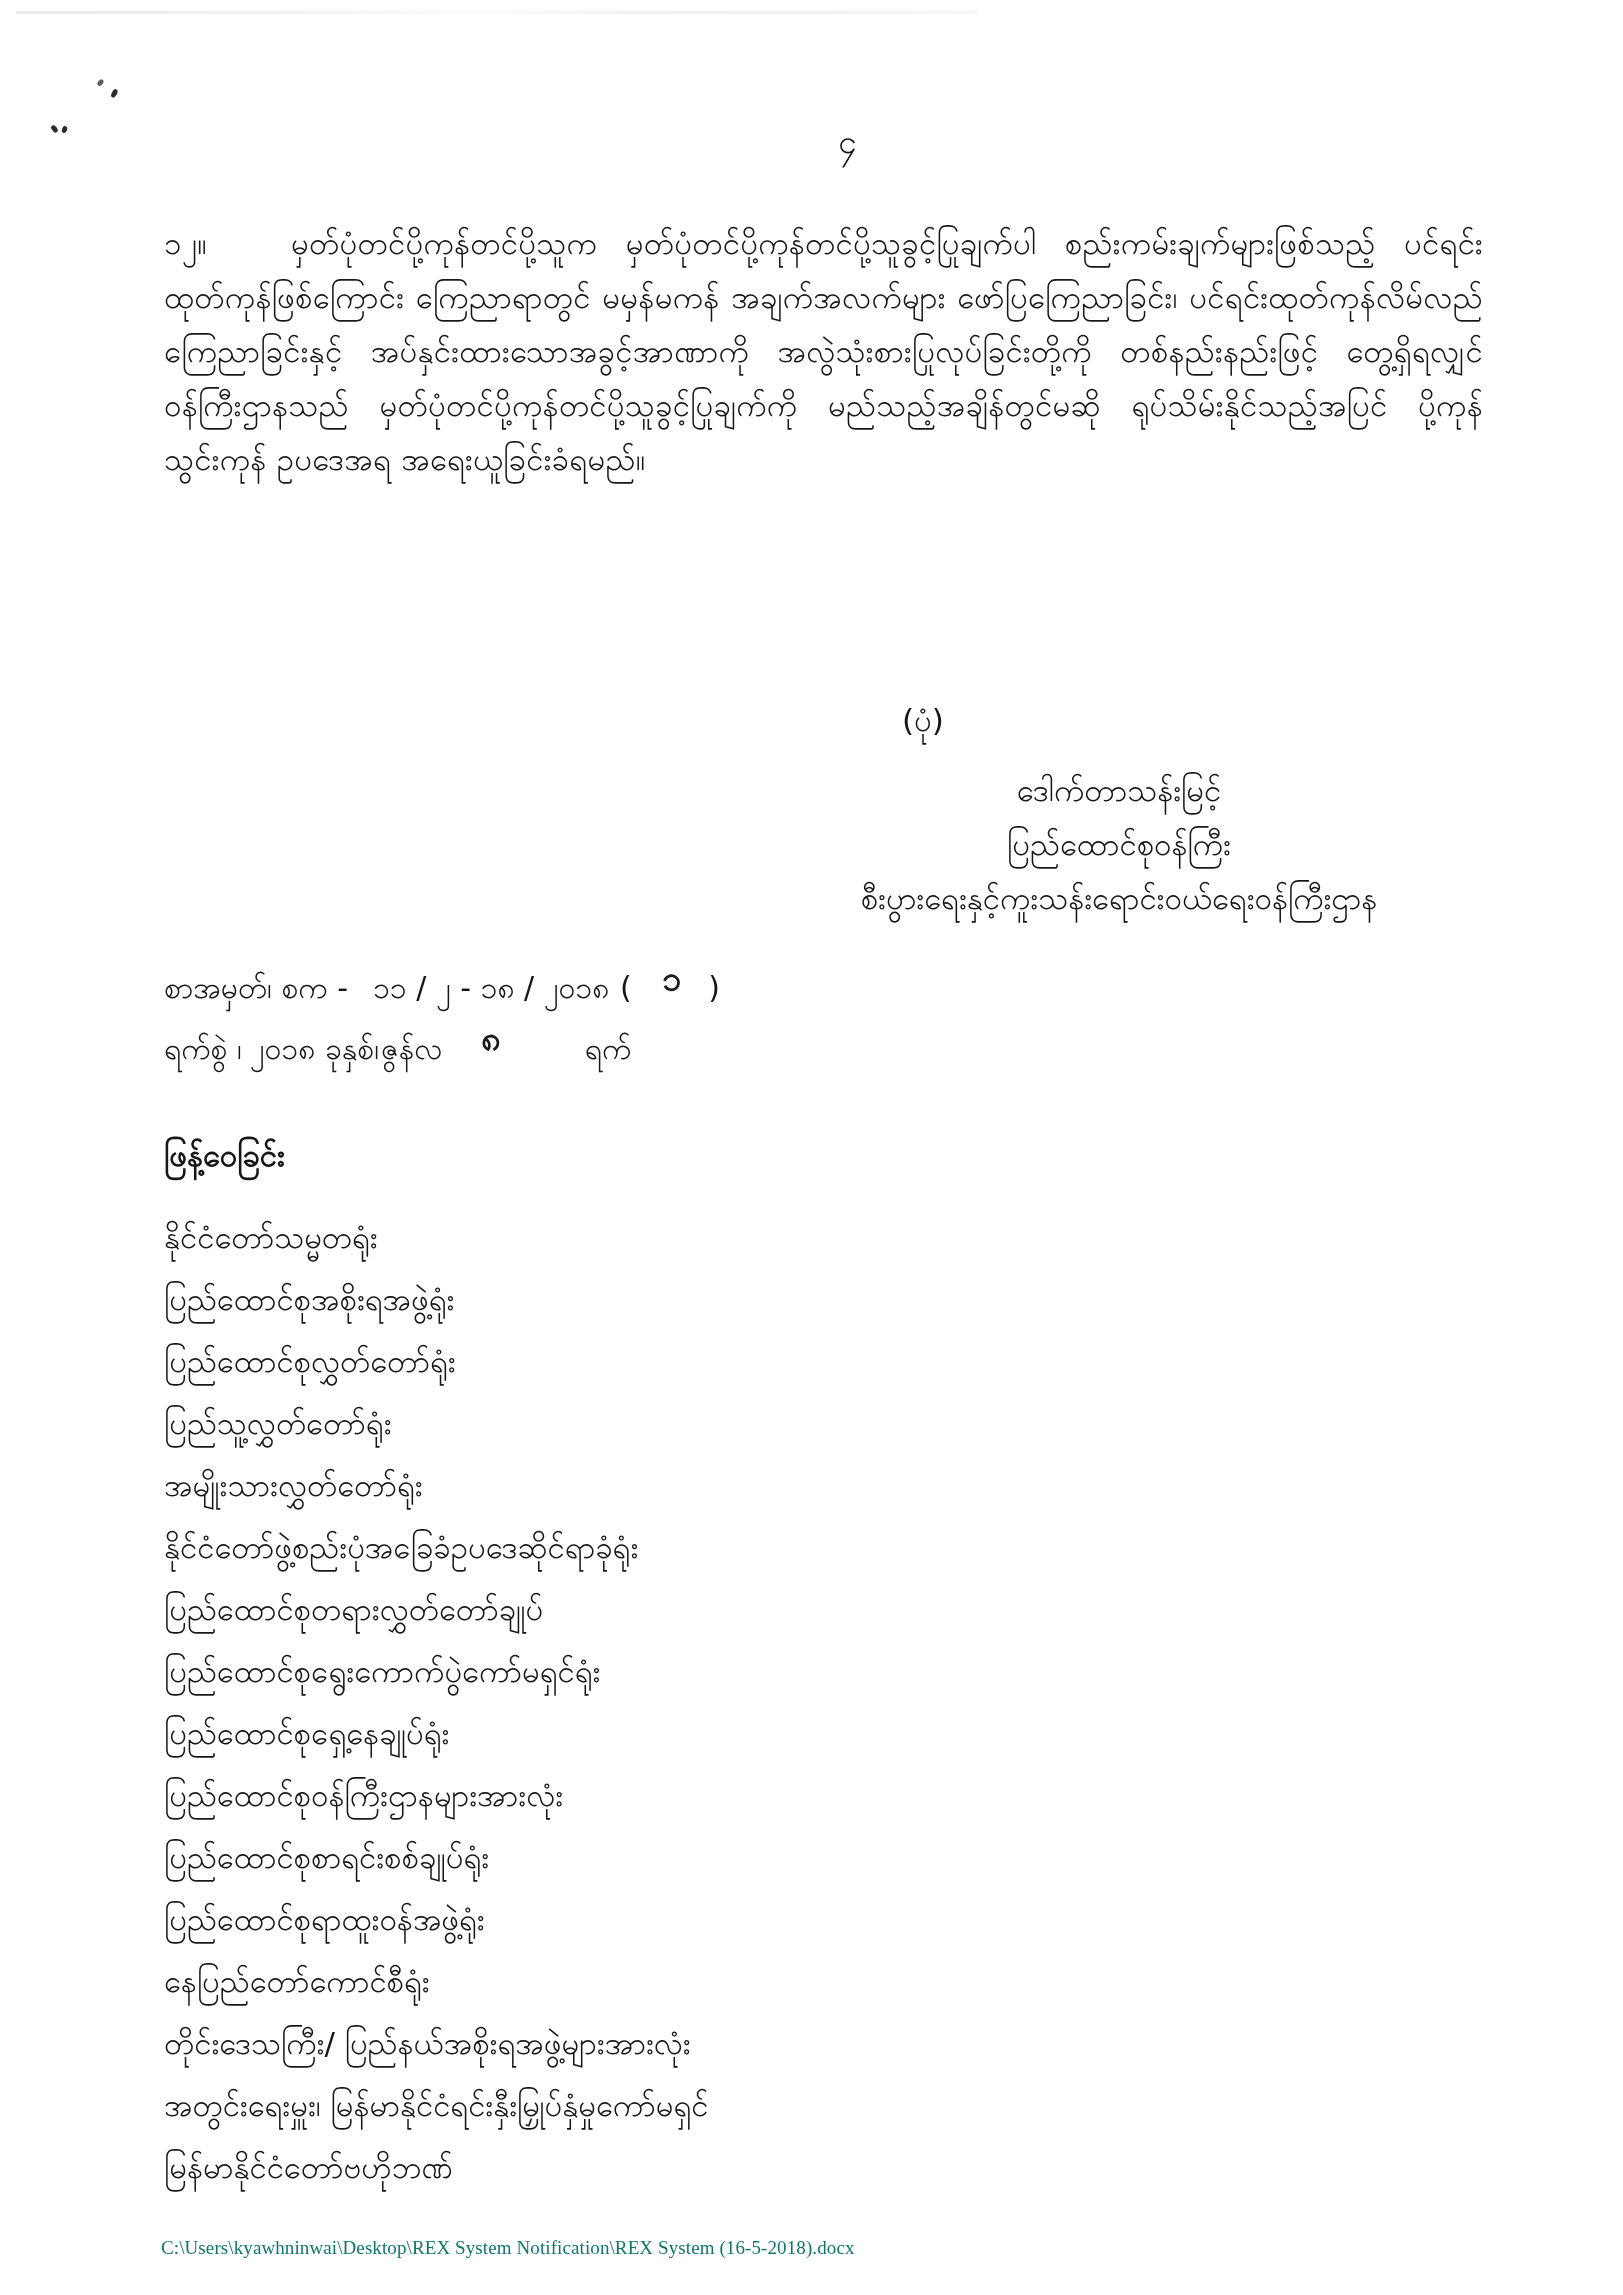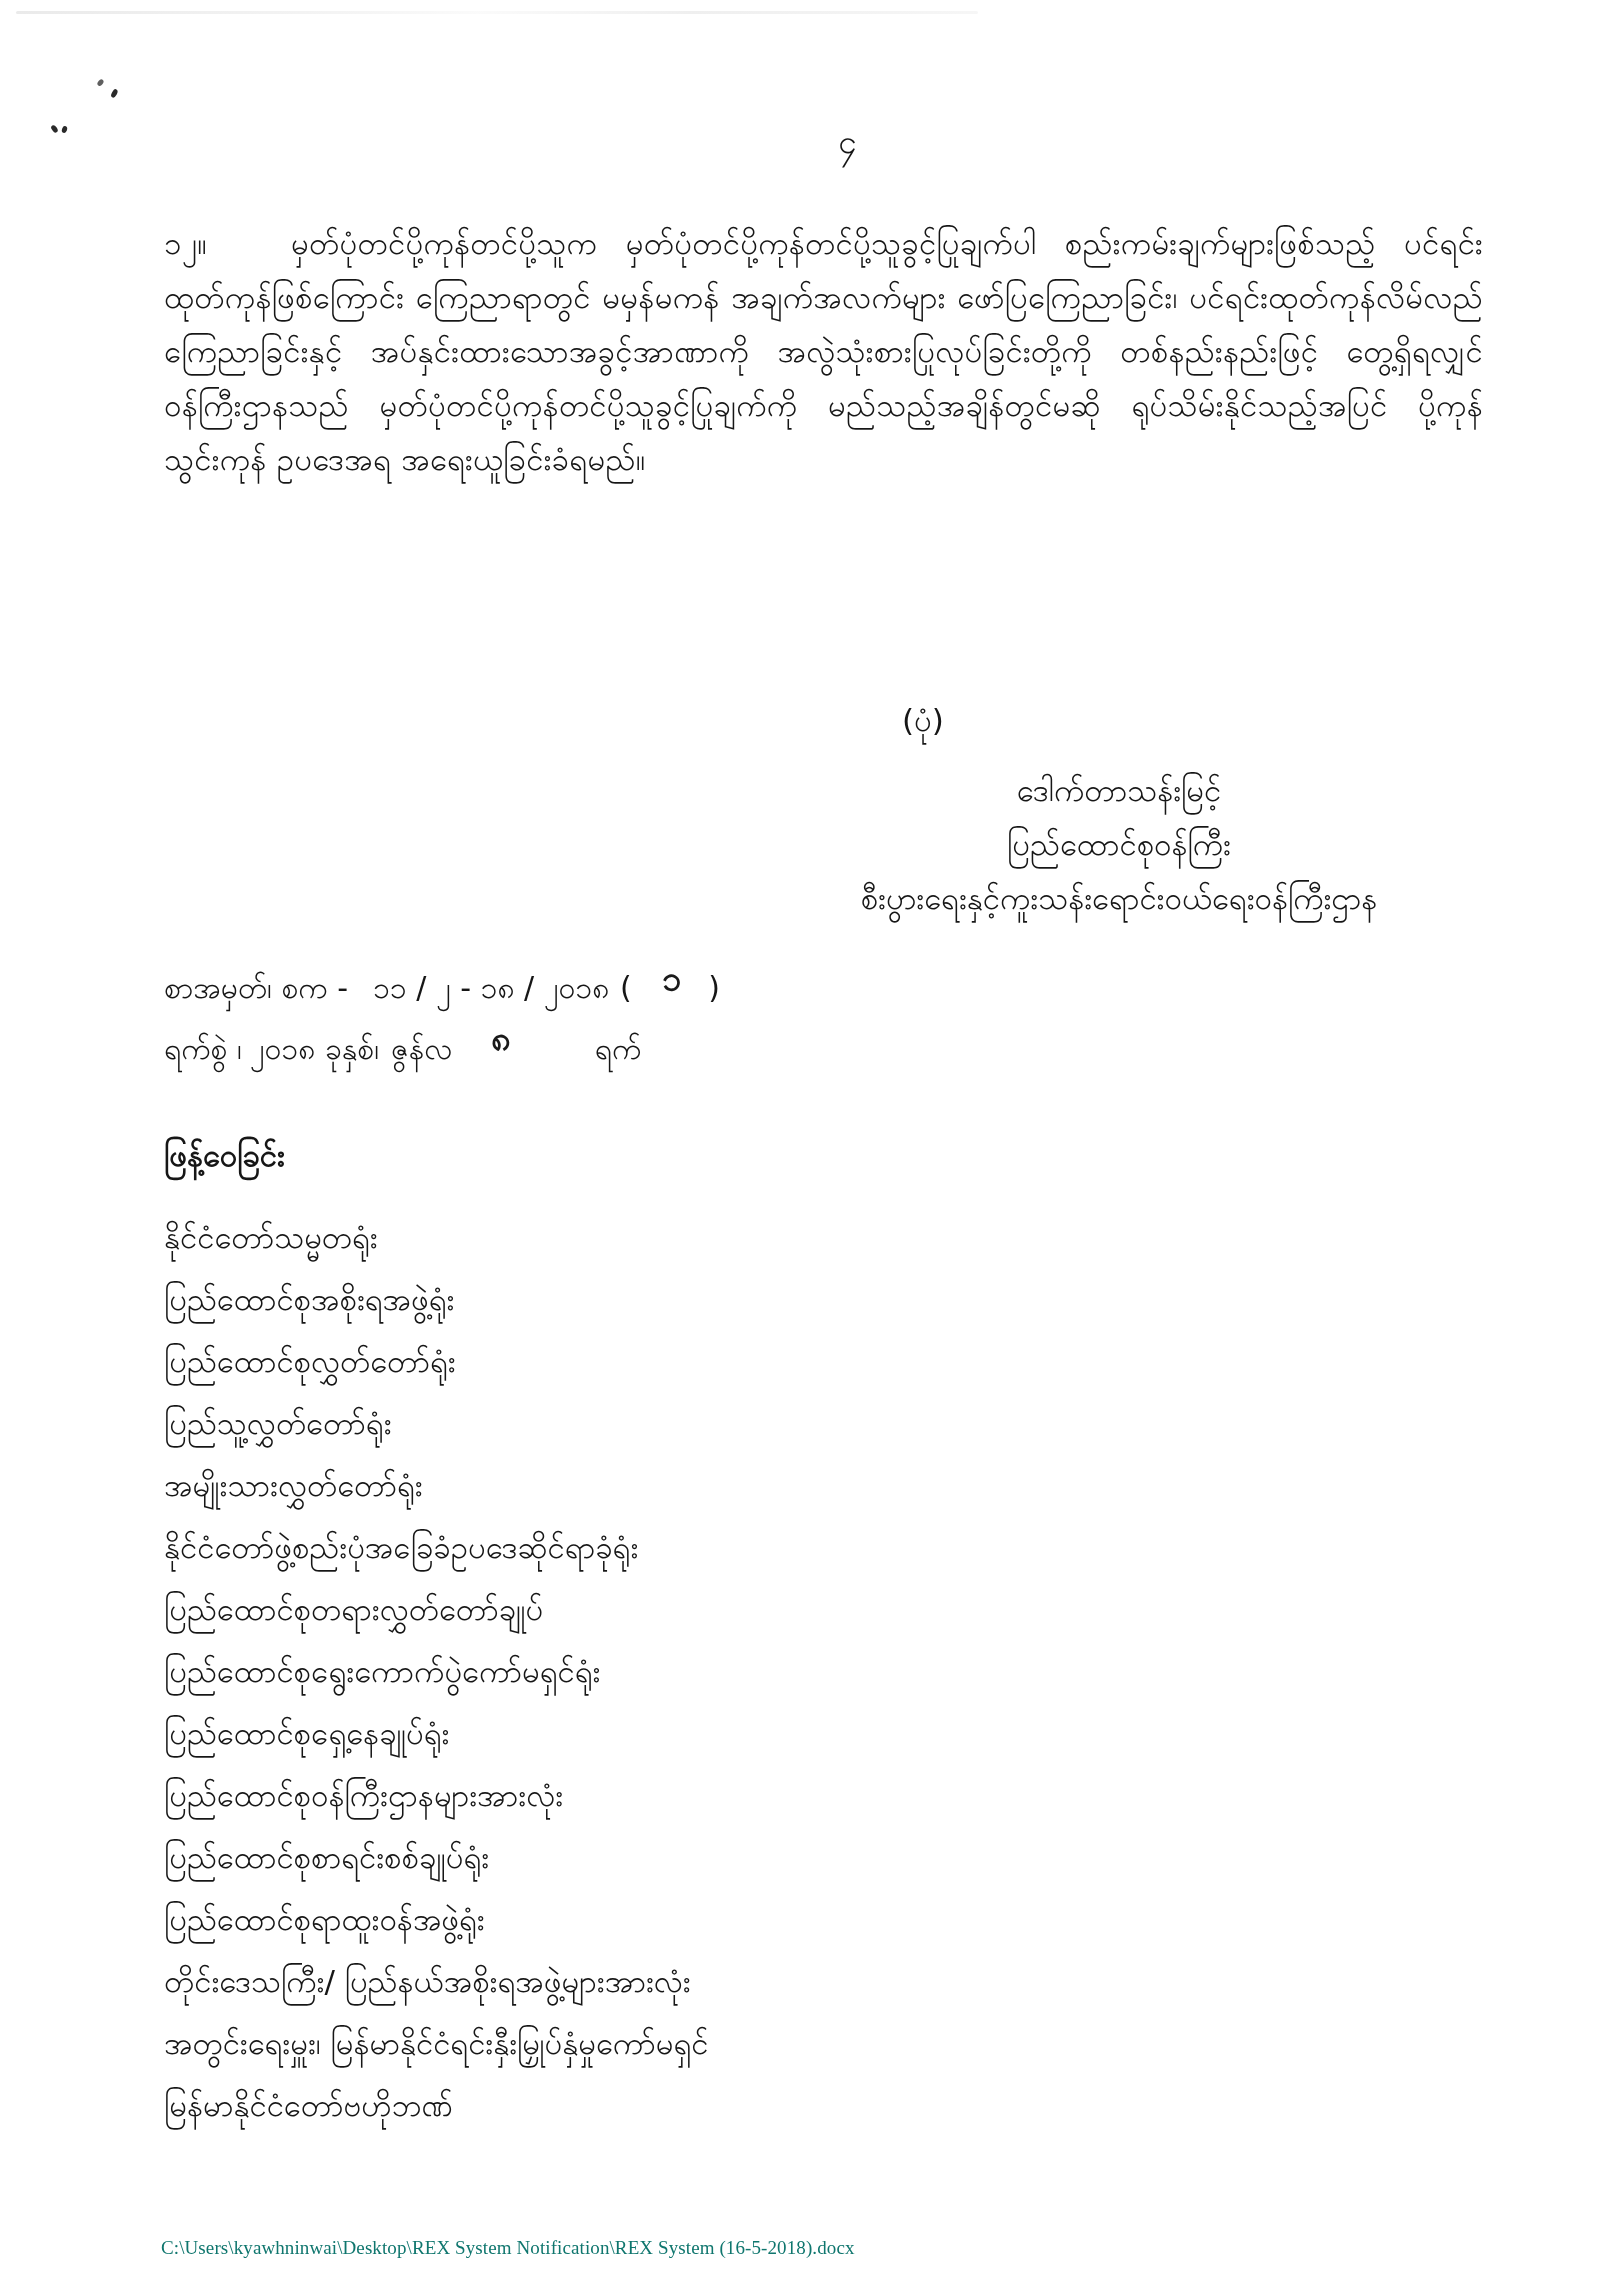--- a/index.html
+++ b/index.html
@@ -87,21 +87,21 @@
   .reference-line .handwritten { margin-left: 30px; }
 
   .date-line {
     position: absolute;
     left: 164px; top: 1024px;
     font-size: 30px;
     line-height: 47px;
     white-space: nowrap;
   }
   .date-line .date-year  { margin-left: 8px; }
-  .date-line .date-month { margin-left: 12px; }
+  .date-line .date-month { margin-left: 2px; }
   .date-line .handwritten { margin-left: 39px; top: -9.2px; }
   .date-line .date-suffix { margin-left: 84px; }
 
   .distribution-heading {
     position: absolute;
     left: 164px; top: 1134px;
     font-size: 31px;
     font-weight: bold;
     line-height: 43px;
   }
@@ -167,20 +167,21 @@
     <div class="dist-item">ပြည်ထောင်စုလွှတ်တော်ရုံး</div>
     <div class="dist-item">ပြည်သူ့လွှတ်တော်ရုံး</div>
     <div class="dist-item">အမျိုးသားလွှတ်တော်ရုံး</div>
     <div class="dist-item">နိုင်ငံတော်ဖွဲ့စည်းပုံအခြေခံဥပဒေဆိုင်ရာခုံရုံး</div>
     <div class="dist-item">ပြည်ထောင်စုတရားလွှတ်တော်ချုပ်</div>
     <div class="dist-item">ပြည်ထောင်စုရွေးကောက်ပွဲကော်မရှင်ရုံး</div>
     <div class="dist-item">ပြည်ထောင်စုရှေ့နေချုပ်ရုံး</div>
     <div class="dist-item">ပြည်ထောင်စုဝန်ကြီးဌာနများအားလုံး</div>
     <div class="dist-item">ပြည်ထောင်စုစာရင်းစစ်ချုပ်ရုံး</div>
     <div class="dist-item">ပြည်ထောင်စုရာထူးဝန်အဖွဲ့ရုံး</div>
+    <div class="dist-item">နေပြည်တော်ကောင်စီရုံး</div>
     <div class="dist-item">တိုင်းဒေသကြီး/ ပြည်နယ်အစိုးရအဖွဲ့များအားလုံး</div>
     <div class="dist-item">အတွင်းရေးမှူး၊ မြန်မာနိုင်ငံရင်းနှီးမြှုပ်နှံမှုကော်မရှင်</div>
     <div class="dist-item">မြန်မာနိုင်ငံတော်ဗဟိုဘဏ်</div>
   </div>
 
   <div class="footer-path">C:\Users\kyawhninwai\Desktop\REX System Notification\REX System (16-5-2018).docx</div>
 
 </div>
 
 

